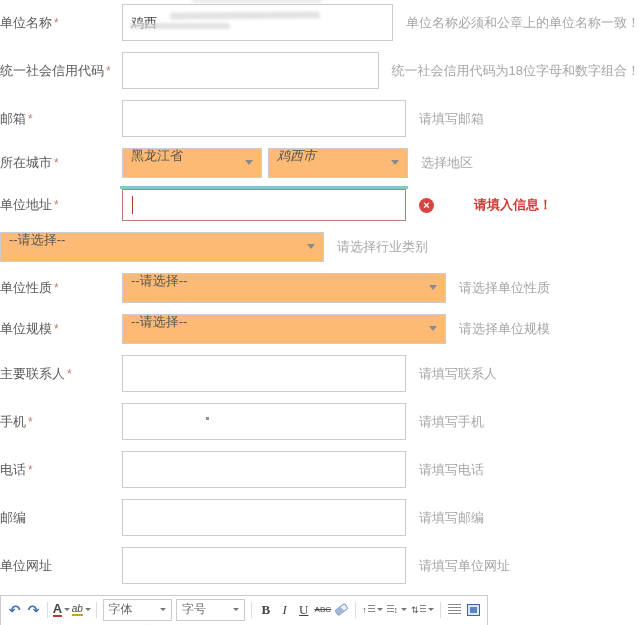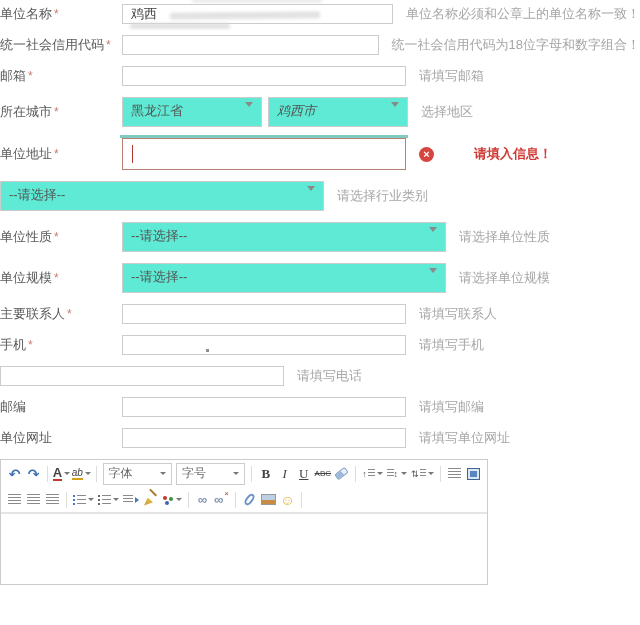--- a/index.html
+++ b/index.html
@@ -6,35 +6,35 @@
   html,body { width:640px; height:625px; overflow:hidden; background:#fff;
     font-family:"Liberation Sans","DejaVu Sans",sans-serif; }
   .page { padding-top:4px; }
 
   .row { display:flex; align-items:center; margin-bottom:11px; }
   .lab { width:114px; min-width:114px; margin-right:8px; text-align:left;
     font-size:13px; color:#5a5a5a; line-height:15px; }
   .star { color:#c97b6f; font-size:12px; margin-left:2px; }
   .hint { margin-left:13px; font-size:13px; color:#a6a6a6; white-space:nowrap; }
 
-  .inp { width:284px; height:20px; border:1px solid #ccc; background:#fff;
+  .inp { width:284px; height:37px; border:1px solid #ccc; background:#fff;
     padding:0 8px; font-size:13px; color:#444; outline:none; }
   .vwrap { position:relative; width:284px; }
   .vwrap .inp { width:100%; }
 
   
   .smudge { position:absolute; background:#d9d9d9; opacity:.75; filter:blur(1.5px); border-radius:2px; }
   .sm1 { left:48px; top:8px;  width:150px; height:7px; transform:rotate(-.5deg); }
   .sm2 { left:8px;  top:19px; width:100px; height:6px; }
   .sm3 { left:70px; top:-7px; width:130px; height:6px; opacity:.5; }
   .dot { position:absolute; left:84px; top:14px; width:3px; height:3px; background:#8f8f8f; }
 
   
-  .sel { height:30px; border:1px solid #ccc; background:#5eead4; display:flex;
-    align-items:flex-start; justify-content:space-between; padding:4px 8px;
+  .sel { height:30px; border:1px solid #ccc; background:#fdba74; display:flex;
+    align-items:flex-end; justify-content:space-between; padding:12px 8px;
     font-size:13px; color:#555; cursor:pointer; }
   .sel-sm { width:140px; }
   .sel-sm + .sel-sm { margin-left:6px;font-style:italic; }
   .sel-lg { width:324px; }
   .caret { width:0; height:0; border-left:4px solid transparent;
     border-right:4px solid transparent; border-top:5px solid #8a8a8a; }
 
   
   .addr-wrap { position:relative; width:284px; }
   .addr-wrap::before { content:""; position:absolute; left:-2px; right:-2px; top:-3px;
@@ -192,20 +192,21 @@
   <div class="row">
     <div class="lab"><span>手机</span><span class="star">*</span></div>
     <div class="vwrap">
       <input class="inp" value="" style="">
       <span class="dot"></span>
     </div>
     <div class="hint">请填写手机</div>
   </div>
 
   <div class="row">
+    <div class="lab"><span>电话</span><span class="star">*</span></div>
     <input class="inp" value="" style="">
     <div class="hint">请填写电话</div>
   </div>
 
   <div class="row">
     <div class="lab"><span>邮编</span><span class="star"></span></div>
     <input class="inp" value="" style="">
     <div class="hint">请填写邮编</div>
   </div>
 

